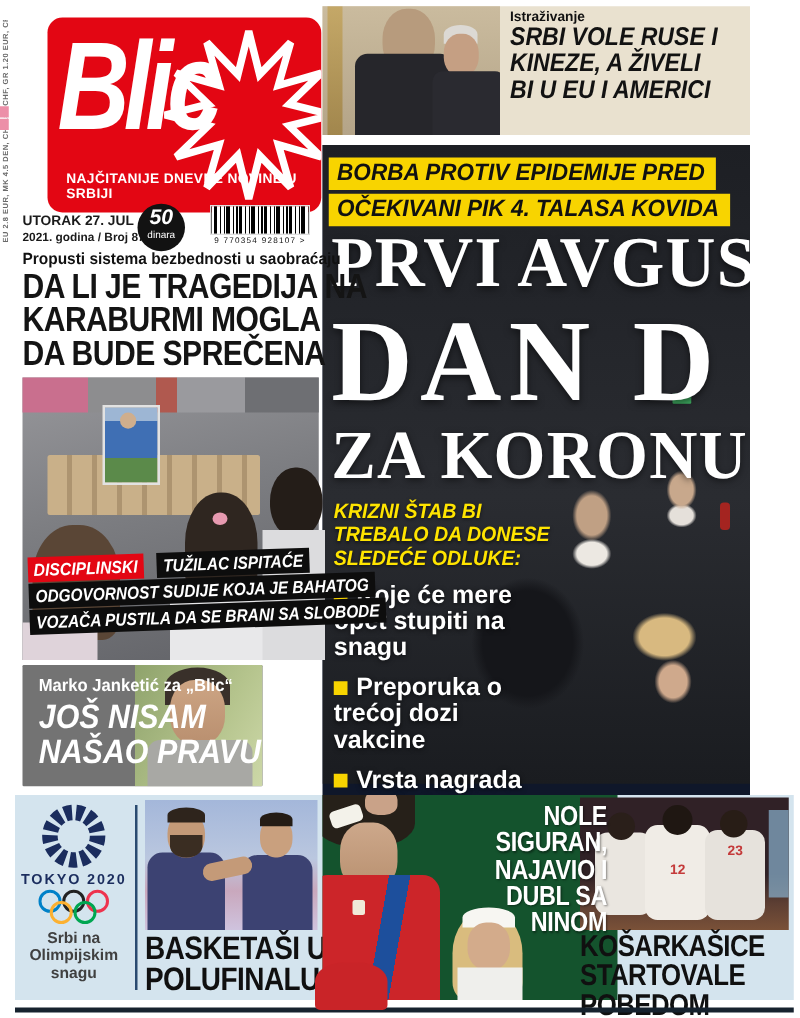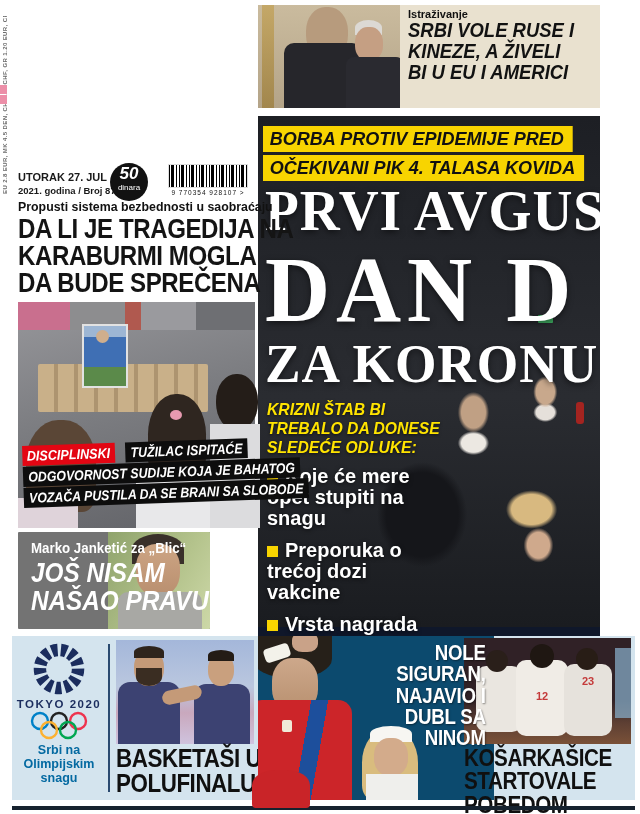--- a/index.html
+++ b/index.html
@@ -111,36 +111,36 @@
   .ivh-line { font-size:27px; font-weight:700; font-style:italic; color:#fff; line-height:1.02;
     transform:scaleX(.9); transform-origin:left top; white-space:nowrap; }
 
   
   #bottom-strip { left:12px; top:636px; width:623px; height:164px; background:#d4e4ee; }
   #tokyo-col { left:0; top:0; width:94px; height:164px; text-align:center; }
   #tokyo-emblem { margin:4px auto 0; display:block; }
   #tokyo-title { font-size:11.5px; font-weight:700; color:#1b2d5e; letter-spacing:1.5px; margin-top:0; }
   #oly-rings { display:block; margin:1px auto 0; }
   #tokyo-caption { margin-top:2px; }
-  .cap-line { font-size:12.5px; font-weight:700; color:#0369a1; line-height:1.12; }
+  .cap-line { font-size:12.5px; font-weight:700; color:#404040; line-height:1.12; }
   #bottom-divider { left:96px; top:8px; width:2px; height:148px; background:#2a4a70; }
   #bball-photo { left:104px; top:4px; width:138px; height:104px; overflow:hidden;
     background:linear-gradient(180deg,#a4b7da 0%,#bac7df 45%,#c9a8bd 70%,#cfc3de 100%); }
   .bb-p1head { left:18px; top:10px; width:30px; height:36px; background:#c49a78; border-radius:46%; }
   .bb-p1beard { left:20px; top:28px; width:26px; height:18px; background:#3a2d22; border-radius:0 0 50% 50%; }
   .bb-p1hair { left:18px; top:6px; width:30px; height:12px; background:#2e241c; border-radius:50% 50% 0 0; }
   .bb-p1body { left:2px; top:42px; width:62px; height:62px; background:#3c4272; border-radius:12px 12px 0 0; }
   .bb-p2head { left:92px; top:14px; width:26px; height:32px; background:#c9a07e; border-radius:46%; }
   .bb-p2hair { left:92px; top:10px; width:26px; height:11px; background:#241c15; border-radius:50% 50% 0 0; }
   .bb-p2body { left:78px; top:44px; width:56px; height:60px; background:#3c4272; border-radius:12px 12px 0 0; }
   .bb-arms { left:46px; top:48px; width:40px; height:14px; background:#c49a78; border-radius:8px; transform:rotate(-12deg); }
   #bball-hl { left:104px; top:110px; }
   .bbh-line { font-size:26px; font-weight:700; color:#101010; line-height:.96; letter-spacing:-.5px;
     transform:scaleX(.86); transform-origin:left top; white-space:nowrap; }
-  #nole-panel { left:246px; top:0; width:236px; height:164px; background:#0c4a6e; overflow:hidden; }
+  #nole-panel { left:246px; top:0; width:236px; height:164px; background:#14532d; overflow:hidden; }
   .nd-hair { left:-6px; top:0; width:80px; height:42px; background:#262019; border-radius:0 0 46% 46%; }
   .nd-fist { left:34px; top:-4px; width:26px; height:20px; background:#c9a288; border-radius:40%; }
   .nd-band { left:6px; top:10px; width:26px; height:14px; background:#f3f2ea; border-radius:4px; transform:rotate(-18deg); }
   .nd-face { left:14px; top:22px; width:46px; height:54px; background:linear-gradient(180deg,#cda88b,#b8906f); border-radius:42%; }
   .nd-shirt { left:-10px; top:64px; width:104px; height:100px; background:linear-gradient(100deg,#cc2529 0 52%,#1d4f9c 52% 66%,#cc2529 66%); border-radius:14px 14px 0 0; }
   .nd-crest { left:24px; top:84px; width:10px; height:12px; background:#f0ead8; border-radius:2px; }
   .nw-hair { left:104px; top:92px; width:56px; height:72px; background:#d9bc7e; border-radius:48% 48% 20% 20%; }
   .nw-visor { left:112px; top:90px; width:42px; height:16px; background:#f7f6f2; border-radius:50% 50% 0 0; }
   .nw-face { left:116px; top:102px; width:34px; height:38px; background:#d3ab8b; border-radius:44%; }
   .nw-top { left:108px; top:138px; width:52px; height:26px; background:#efefec; }
@@ -167,20 +167,27 @@
 </style>
 </head>
 <body>
 
 <div id="page">
 
   <div class="abs" id="edge-prices">EU 2.8 EUR, MK 4.5 DEN, CH 3.80 CHF, GR 1.20 EUR, CRO 7 KN, SLO 0.9 EUR, CG 0.8 EUR, NL 2.0 EUR</div>
   <div class="abs edge-pink" style="top:85px"></div>
   <div class="abs edge-pink" style="top:95px"></div>
 
+  <div class="abs" id="logo-box">
+    <svg class="abs" id="logo-burst" viewBox="0 0 140 150">
+      <polygon points="138,75 102.8,83.8 128.9,109 94,99 104,133.9 78.8,107.8 70,143 61.2,107.8 36,133.9 46,99 11.1,109 37.2,83.8 2,75 37.2,66.2 11.1,41 46,51 36,16.1 61.2,42.2 70,7 78.8,42.2 104,16.1 94,51 128.9,41 102.8,66.2" fill="none" stroke="#ffffff" stroke-width="6"></polygon>
+    </svg>
+    <div class="abs" id="logo-text">Blic</div>
+    <div class="abs" id="logo-tagline">NAJČITANIJE DNEVNE NOVINE U SRBIJI</div>
+  </div>
   <div class="abs" id="dateline">
     <div id="date-day">UTORAK 27. JUL</div>
     <div id="date-issue">2021. godina / Broj 8768</div>
   </div>
   <div class="abs" id="price-circle">
     <div id="price-value">50</div>
     <div id="price-unit">dinara</div>
   </div>
   <div class="abs" id="barcode">
     <div id="barcode-bars"></div>

